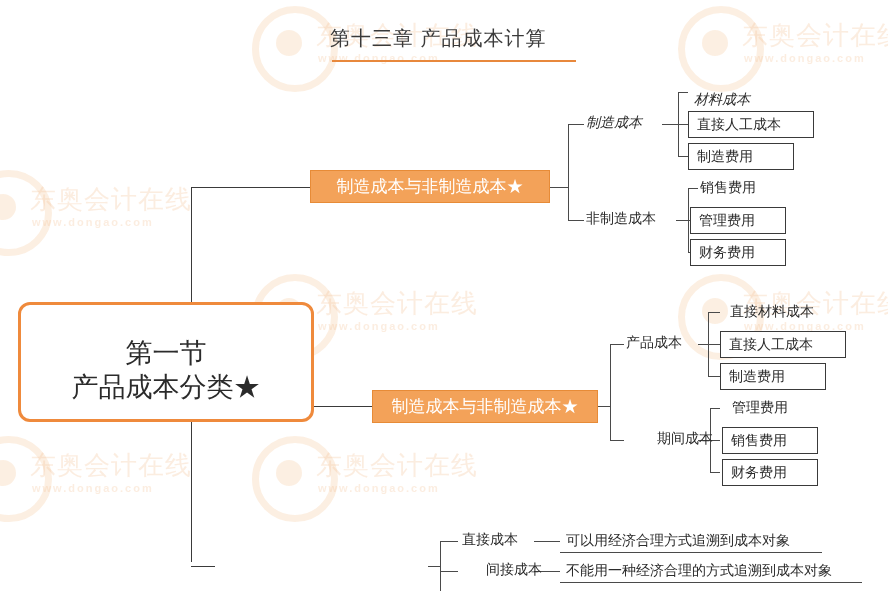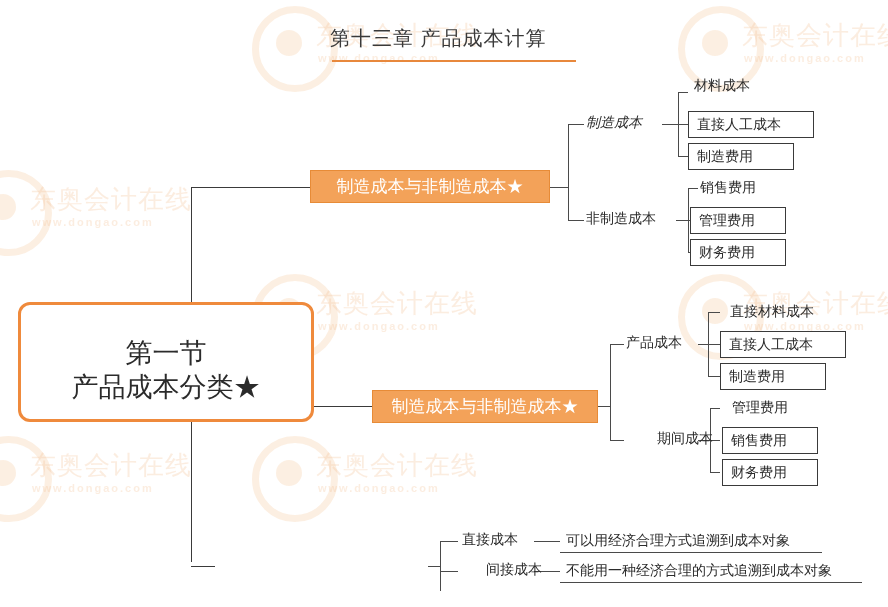--- a/index.html
+++ b/index.html
@@ -210,21 +210,21 @@
 
   <div class="l2" style="left:586px;top:114px;font-style:italic;">制造成本</div>
   <div class="l2" style="left:586px;top:210px;">非制造成本</div>
 
   <div class="ln h" style="left:662px;top:124px;width:16px;"></div>
   <div class="ln v" style="left:678px;top:92px;height:64px;"></div>
   <div class="ln h" style="left:678px;top:92px;width:10px;"></div>
   <div class="ln h" style="left:678px;top:124px;width:10px;"></div>
   <div class="ln h" style="left:678px;top:156px;width:10px;"></div>
 
-  <div class="l3 plain" style="left:694px;top:76px;width:120px;height:20px;">材料成本</div>
+  <div class="l3 plain" style="left:694px;top:90px;width:120px;height:20px;font-style:italic;">材料成本</div>
   <div class="l3" style="left:688px;top:111px;width:126px;height:27px;">直接人工成本</div>
   <div class="l3" style="left:688px;top:143px;width:106px;height:27px;">制造费用</div>
 
   <div class="ln h" style="left:676px;top:220px;width:12px;"></div>
   <div class="ln v" style="left:688px;top:188px;height:64px;"></div>
   <div class="ln h" style="left:688px;top:188px;width:10px;"></div>
   <div class="ln h" style="left:688px;top:220px;width:10px;"></div>
   <div class="ln h" style="left:688px;top:252px;width:10px;"></div>
 
   <div class="l3 plain" style="left:700px;top:178px;width:100px;height:20px;">销售费用</div>

